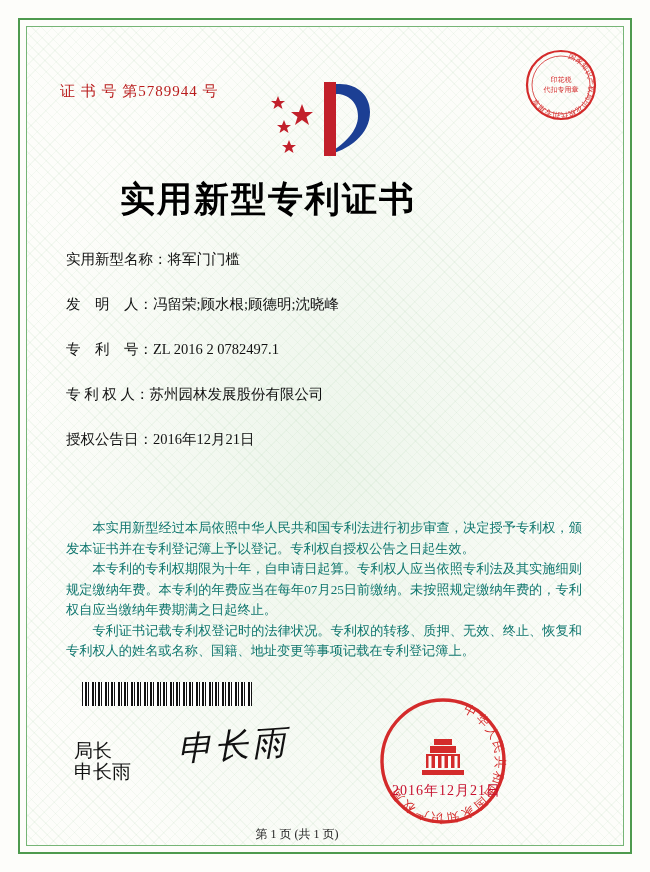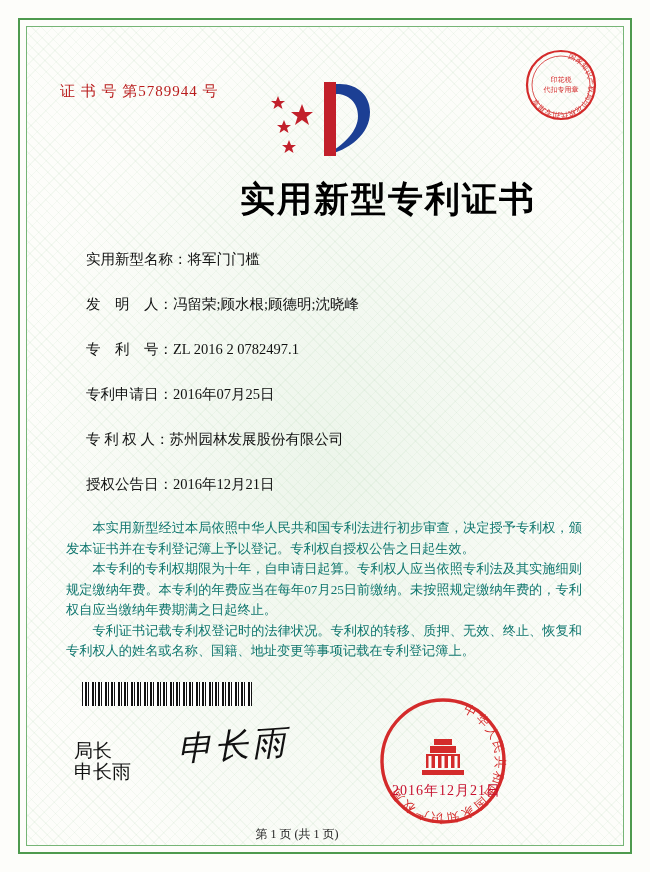--- a/index.html
+++ b/index.html
@@ -71,35 +71,34 @@
     width: 74px;
     height: 74px;
   }
 
   
   .title {
     position: absolute;
     top: 176px;
     left: 0;
     width: 536px;
-    text-align: right;
+    text-align: center;
     font-size: 35px;
     font-weight: bold;
     letter-spacing: 2px;
     color: #000;
     font-family: "DejaVu Serif", serif;
   }
 
   
   .fields {
     position: absolute;
     left: 66px;
     top: 248px;
     width: 520px;
-    margin-left: 20px;
   }
   .field {
     font-size: 14.5px;
     line-height: 22px;
     margin-bottom: 23px;
     color: #111;
     white-space: nowrap;
   }
   .field .lbl {
     display: inline-block;
@@ -236,23 +235,20 @@
 
   <div class="fields">
     <div class="field">
       <span class="lbl">实用新型名称：</span><span class="val">将军门门槛</span>
     </div>
     <div class="field">
       <span class="lbl">发　明　人：</span><span class="val">冯留荣;顾水根;顾德明;沈晓峰</span>
     </div>
     <div class="field">
       <span class="lbl">专　利　号：</span><span class="val">ZL 2016 2 0782497.1</span>
-    </div>
-    <div class="field">
-      <span class="lbl">专利申请日：</span><span class="val">2016年07月25日</span>
     </div>
     <div class="field">
       <span class="lbl">专 利 权 人：</span><span class="val">苏州园林发展股份有限公司</span>
     </div>
     <div class="field">
       <span class="lbl">授权公告日：</span><span class="val">2016年12月21日</span>
     </div>
   </div>
 
   <div class="body-text">

